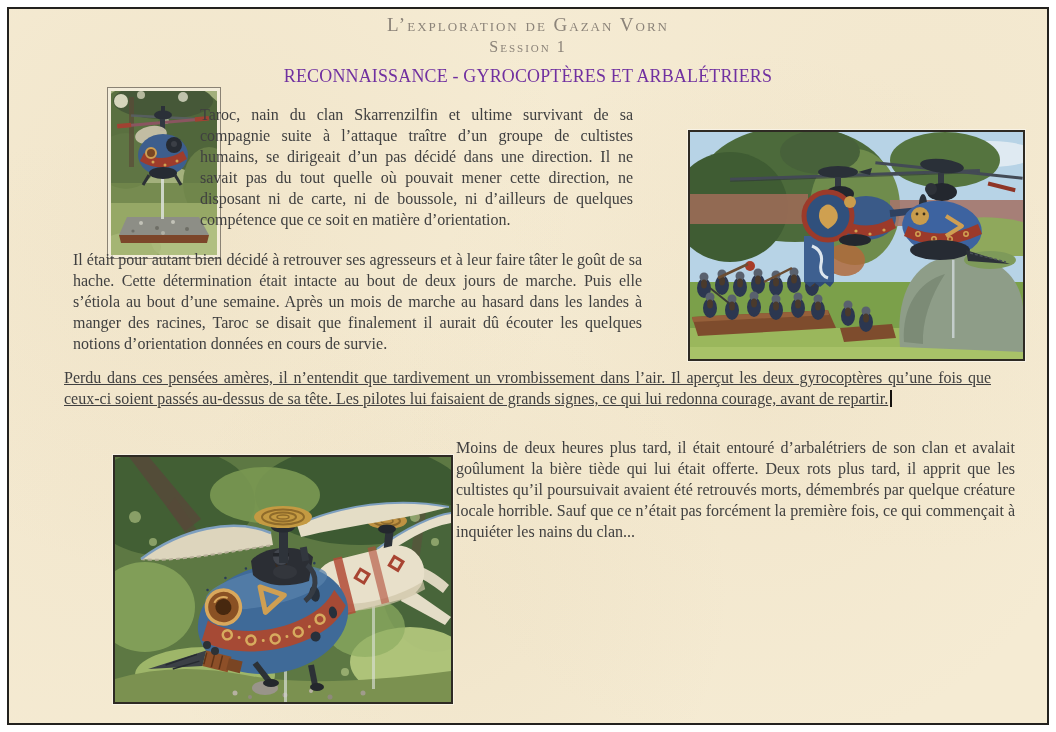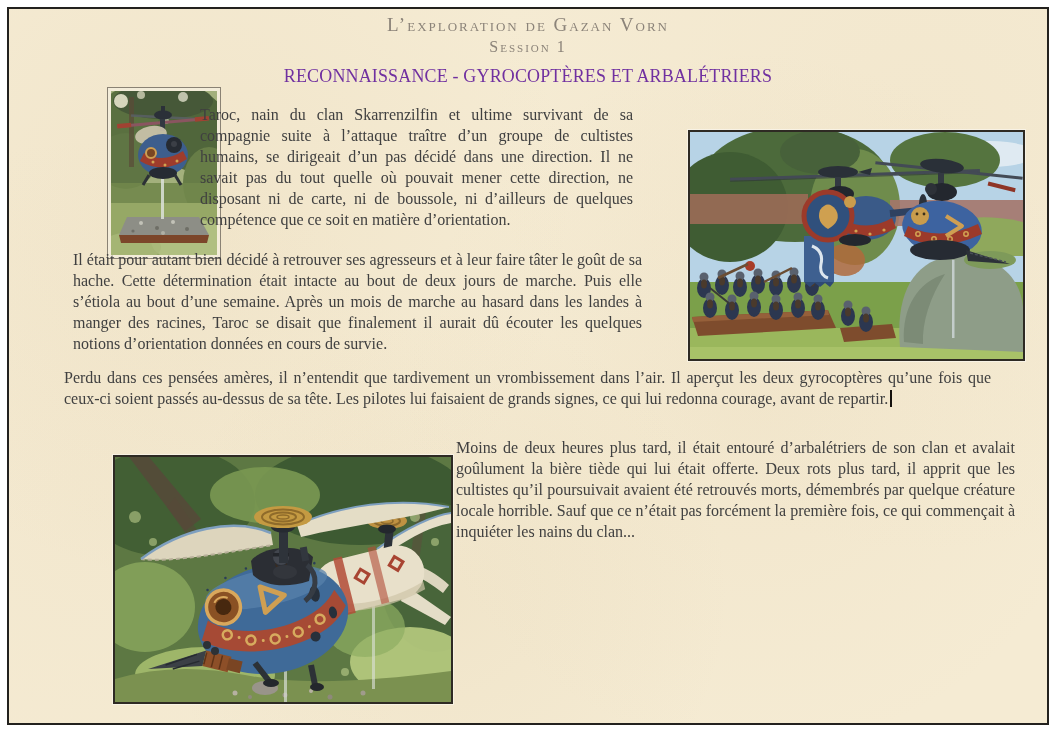--- a/index.html
+++ b/index.html
@@ -15,21 +15,21 @@
            radial-gradient(circle at 8% 70%, rgba(214,190,148,.07), transparent 35%);}
   .hdr1{position:absolute;left:0;right:0;top:13px;text-align:center;color:#8b8379;
         font-variant:small-caps;font-size:19px;line-height:23px;letter-spacing:2px;}
   .hdr2{position:absolute;left:0;right:0;top:37px;text-align:center;color:#8b8379;
         font-variant:small-caps;font-size:16px;line-height:20px;letter-spacing:2px;}
   .docTitle{position:absolute;left:0;right:0;top:63px;text-align:center;color:#7030a0;
         font-size:19.5px;line-height:26px;letter-spacing:.2px;transform:scaleX(.92);}
   .para{position:absolute;text-align:justify;color:#404040;font-size:16px;line-height:21px;margin:0;}
   #p1{left:200px;top:104px;width:433px;}
   #p2{left:64px;top:249px;width:569px;margin-left:9px;}
-  #p3{left:64px;top:367px;width:927px;}
+  #p3{left:64px;top:367px;width:927px;text-decoration:underline;}
   #p4{left:456px;top:437px;width:559px;}
   .caret{display:inline-block;width:2px;height:17px;background:#15120e;vertical-align:-3px;margin-left:2px;}
   .photo{position:absolute;box-sizing:border-box;}
   .photo svg{display:block;width:100%;height:100%;}
   #photo1{left:67px;top:71px;width:114px;height:172px;border:1px solid #8a8274;background:#f3ecd9;padding:3px;}
   #photo2{left:648px;top:114px;width:337px;height:231px;border:2px solid #2e2a23;box-shadow:0 0 0 1px rgba(255,255,255,.45);}
   #photo3{left:73px;top:439px;width:340px;height:249px;border:2px solid #2e2a23;box-shadow:0 0 0 1px rgba(255,255,255,.45);}
 </style>
 </head>
 <body>

